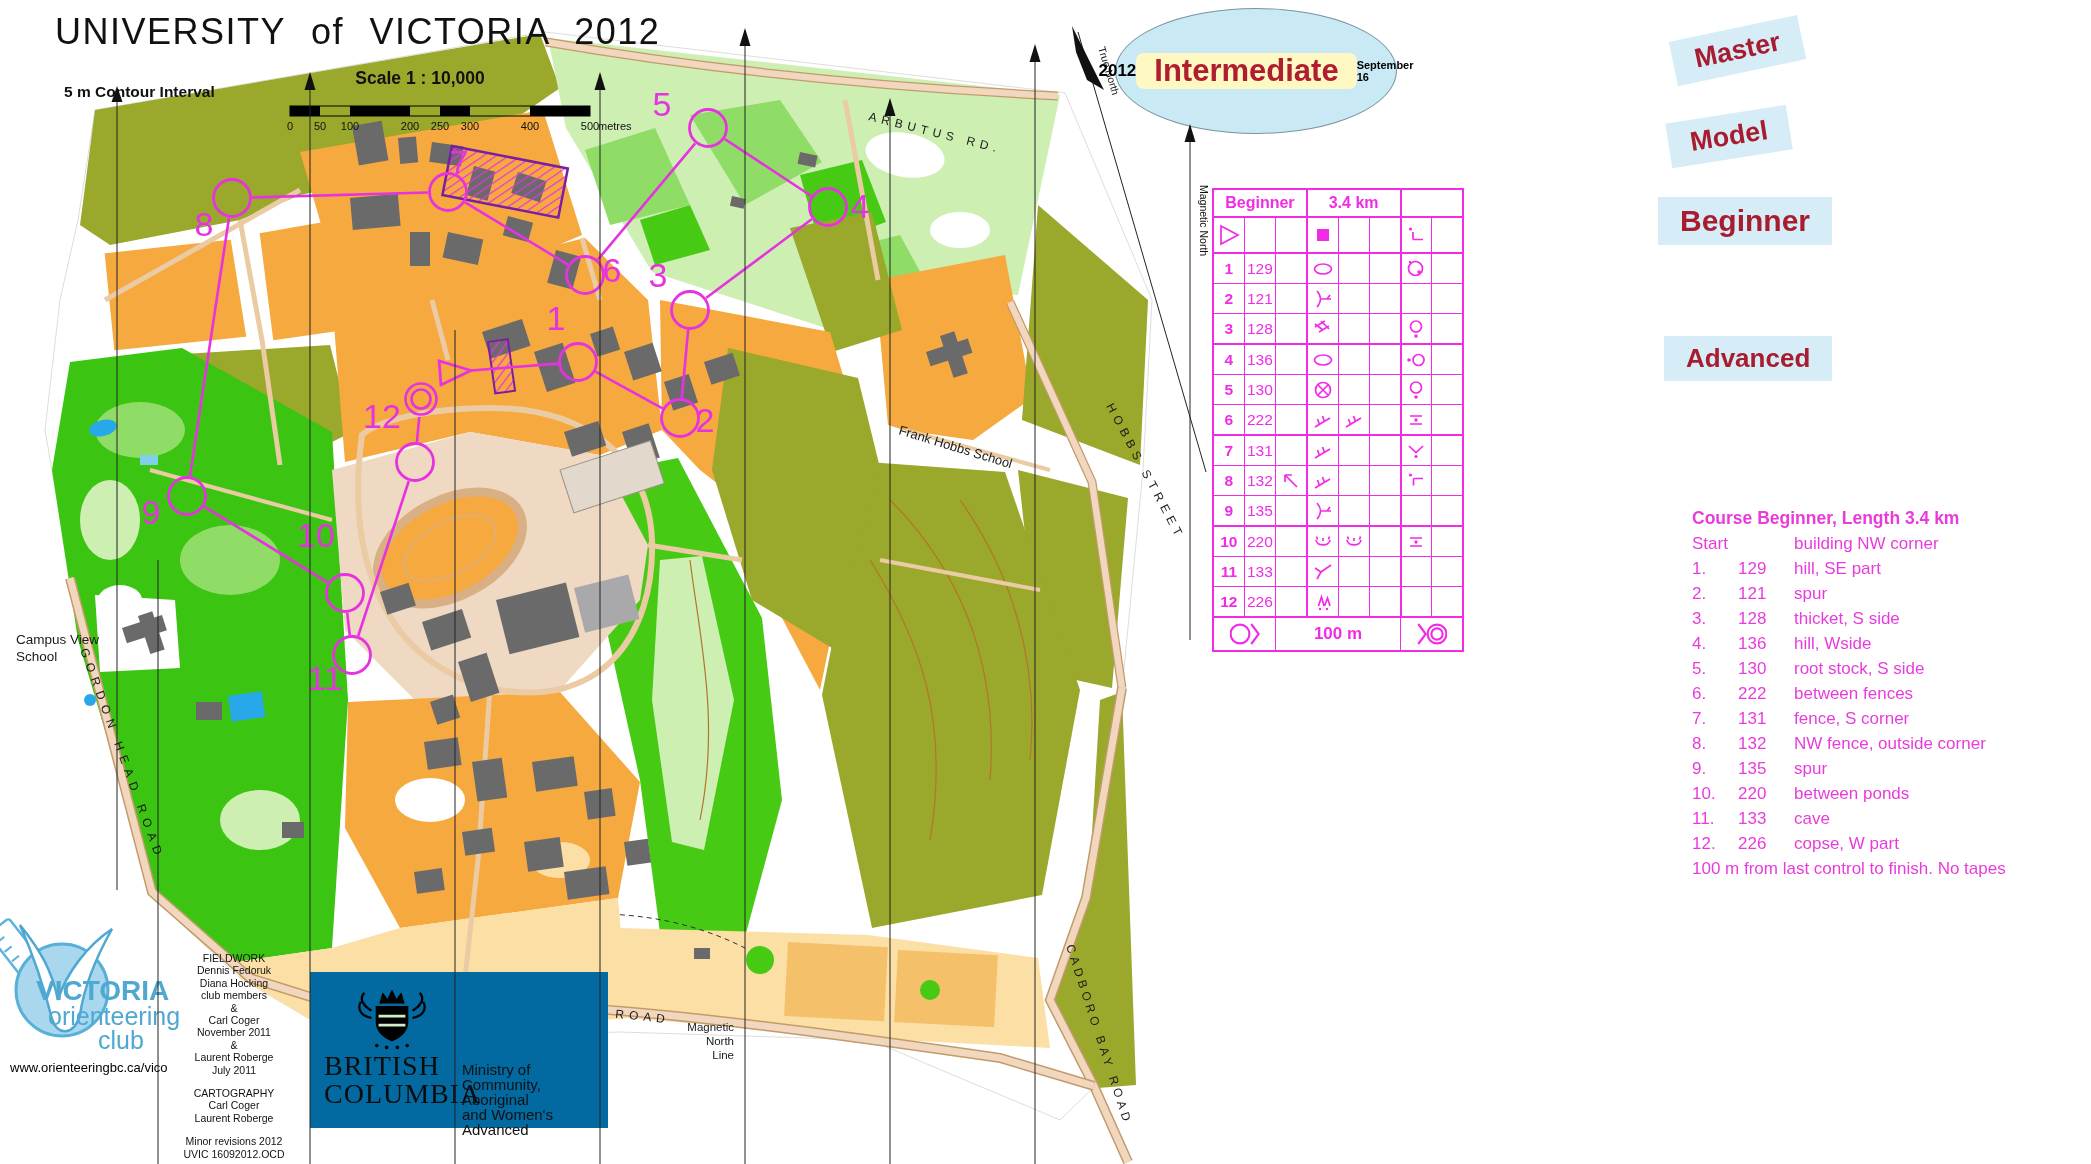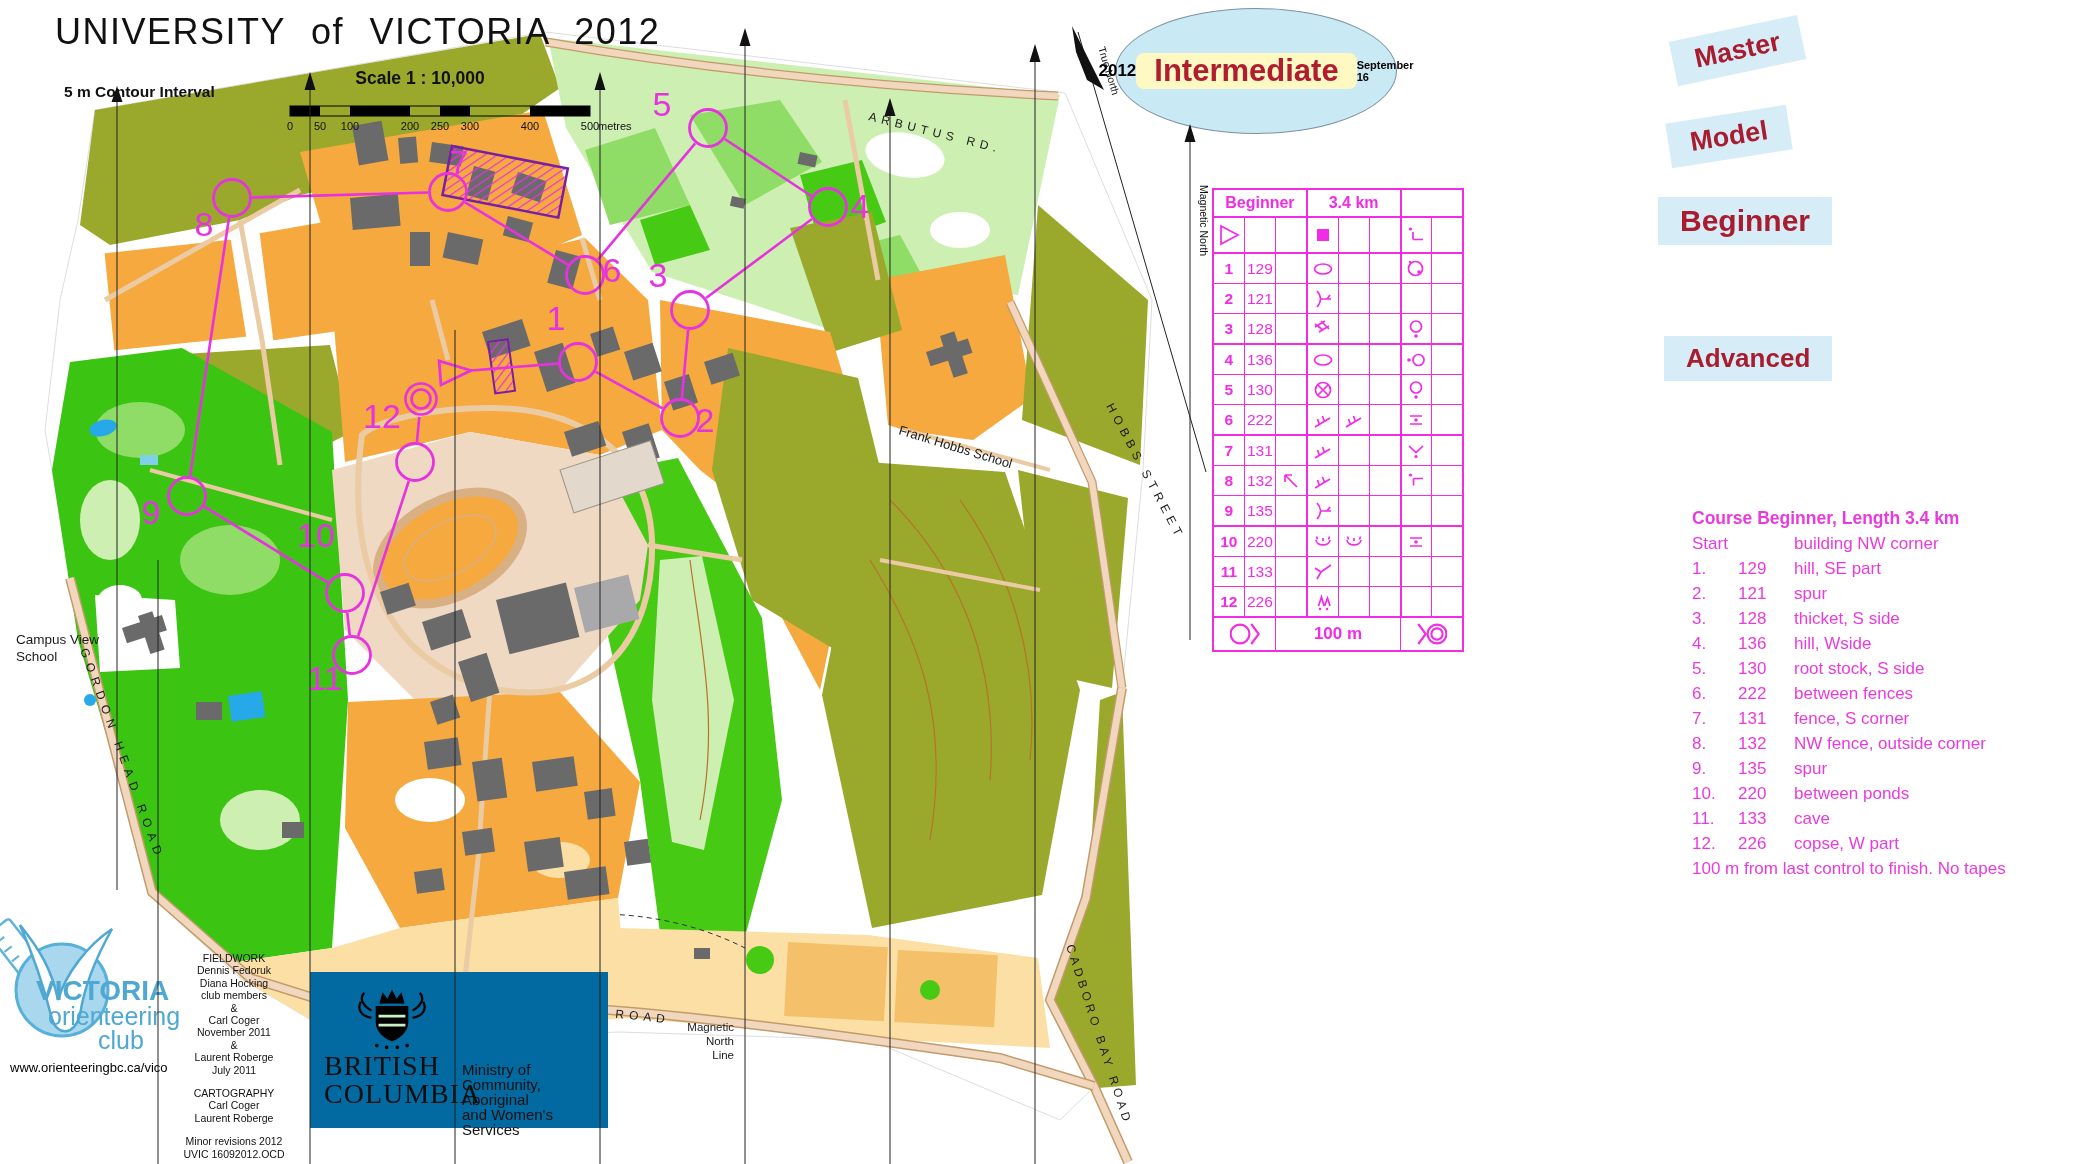--- a/index.html
+++ b/index.html
@@ -716,21 +716,21 @@
           <circle cx="64" cy="69" r="2"></circle>
         </g>
   </svg>
   <div id="bc-name">
     <div>BRITISH</div>
     <div>COLUMBIA</div>
   </div>
   <div id="bc-ministry">
     <div>Ministry of</div>
     <div>Community, Aboriginal</div>
-    <div>and Women's Services</div>
+    <div>and Women's Advanced</div>
   </div>
 </div>
 
 <svg id="north-overlay" width="2091" height="1164" viewBox="0 0 2091 1164">
   <g stroke="#222" stroke-width="1">
     <line x1="117" y1="100" x2="117" y2="890"></line>
     <line x1="158" y1="560" x2="158" y2="1164"></line>
     <line x1="310" y1="88" x2="310" y2="1164"></line>
     <line x1="455" y1="330" x2="455" y2="1164"></line>
     <line x1="600" y1="88" x2="600" y2="1164"></line>

